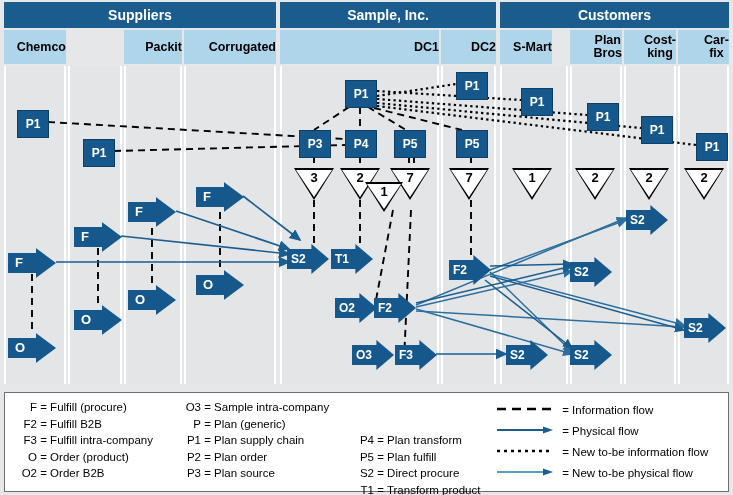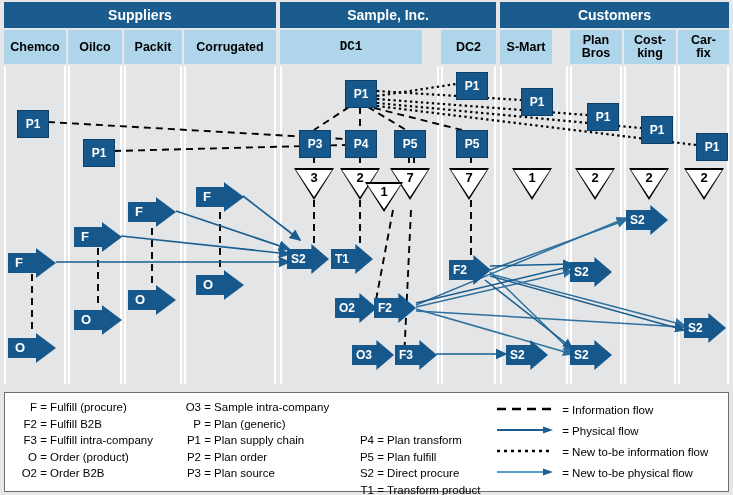--- a/index.html
+++ b/index.html
@@ -4,21 +4,21 @@
 <style>
   html,body{margin:0;padding:0;background:#ffffff;}
   body{font-family:"Liberation Sans",sans-serif;}
   #root{position:relative;width:733px;height:495px;background:#e6e7e8;overflow:hidden;}
 
   
   .grp{position:absolute;top:2px;height:26px;background:#1b5c8e;color:#fff;
        display:flex;align-items:center;justify-content:center;
        font-size:14px;font-weight:bold;}
   .col-head{position:absolute;top:30px;height:34px;background:#aed5ea;color:#000;
-       display:flex;align-items:center;justify-content:center;text-align:center;
+       display:flex;align-items:center;justify-content:flex-end;text-align:center;
        font-size:12.5px;font-weight:bold;line-height:13px;}
 
   
   .lane{position:absolute;top:66px;height:318px;background:#e4e5e7;
         border-left:2px solid #ffffff;border-right:2px solid #ffffff;}
 
   
   #flows{position:absolute;left:0;top:0;width:733px;height:495px;pointer-events:none;}
 
   
@@ -60,30 +60,27 @@
   <div class="grp" style="left:280px;width:216px;">
     <span>Sample, Inc.</span>
   </div>
   <div class="grp" style="left:500px;width:229px;">
     <span>Customers</span>
   </div>
 
   <div class="col-head" style="left:4px;width:62px;">
     <span>Chemco</span>
     </div>
-  <div class="col-head" style="left:68px;width:54px;">
-    <span>Oilco</span>
-    </div>
   <div class="col-head" style="left:124px;width:58px;">
     <span>Packit</span>
     </div>
   <div class="col-head" style="left:184px;width:92px;">
     <span>Corrugated</span>
     </div>
-  <div class="col-head" style="left:280px;width:142px;font-family:Liberation Mono, monospace;">
+  <div class="col-head" style="left:280px;width:159px;">
     <span>DC1</span>
     </div>
   <div class="col-head" style="left:441px;width:55px;">
     <span>DC2</span>
     </div>
   <div class="col-head" style="left:500px;width:52px;">
     <span>S-Mart</span>
     </div>
   <div class="col-head" style="left:570px;width:52px;">
     <span style="white-space:pre-line">Plan

